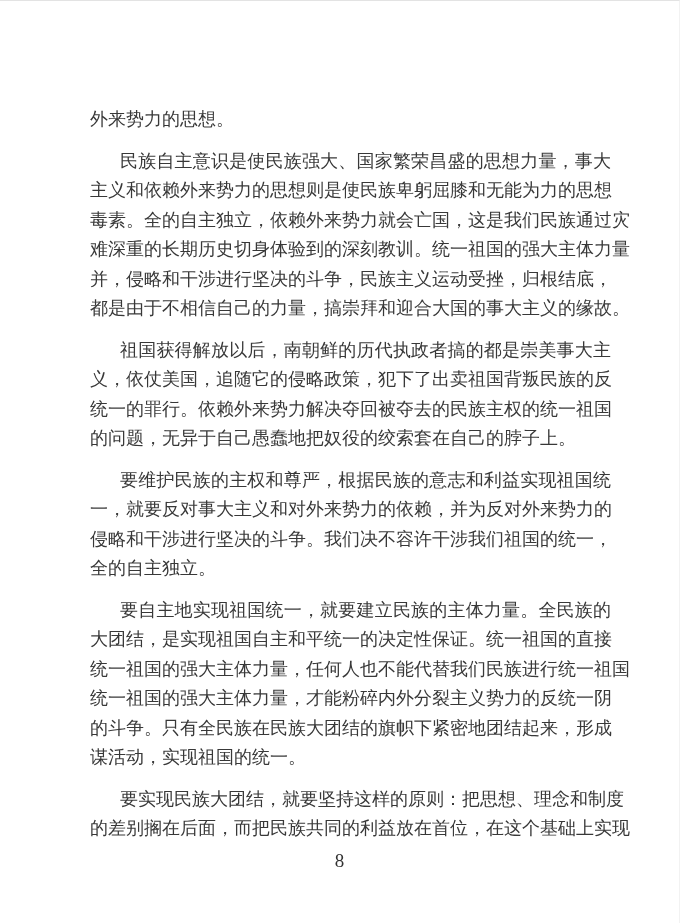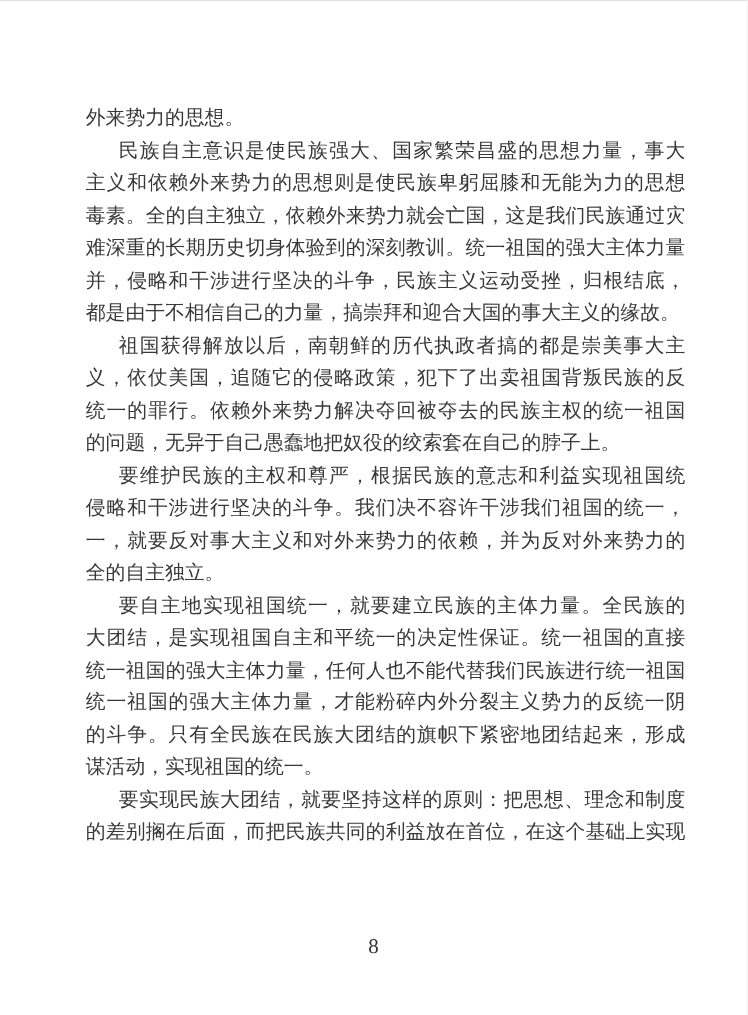--- a/index.html
+++ b/index.html
@@ -20,21 +20,21 @@
     color: #383838;
   }
   .text-block {
     position: absolute;
     left: 78px;
     top: 92px;
     width: 545px;
     font-size: 18px;
   }
   .paragraph {
-    margin: 0;
+    margin: 12px;
     padding: 0;
   }
   .line {
     height: 29.5px;
     line-height: 29.5px;
     white-space: nowrap;
     text-align: justify;
     text-align-last: justify;
     overflow: visible;
   }
@@ -75,22 +75,22 @@
         <div class="line end">都是由于不相信自己的力量，搞崇拜和迎合大国的事大主义的缘故。</div>
       </div>
       <div class="paragraph">
         <div class="line first">祖国获得解放以后，南朝鲜的历代执政者搞的都是崇美事大主</div>
         <div class="line">义，依仗美国，追随它的侵略政策，犯下了出卖祖国背叛民族的反</div>
         <div class="line">统一的罪行。依赖外来势力解决夺回被夺去的民族主权的统一祖国</div>
         <div class="line end">的问题，无异于自己愚蠢地把奴役的绞索套在自己的脖子上。</div>
       </div>
       <div class="paragraph">
         <div class="line first">要维护民族的主权和尊严，根据民族的意志和利益实现祖国统</div>
+        <div class="line">一，就要反对事大主义和对外来势力的依赖，并为反对外来势力的</div>
         <div class="line">侵略和干涉进行坚决的斗争。我们决不容许干涉我们祖国的统一，</div>
-        <div class="line">一，就要反对事大主义和对外来势力的依赖，并为反对外来势力的</div>
         <div class="line end">全的自主独立。</div>
       </div>
       <div class="paragraph">
         <div class="line first">要自主地实现祖国统一，就要建立民族的主体力量。全民族的</div>
         <div class="line">大团结，是实现祖国自主和平统一的决定性保证。统一祖国的直接</div>
         <div class="line">统一祖国的强大主体力量，任何人也不能代替我们民族进行统一祖国</div>
         <div class="line">统一祖国的强大主体力量，才能粉碎内外分裂主义势力的反统一阴</div>
         <div class="line">的斗争。只有全民族在民族大团结的旗帜下紧密地团结起来，形成</div>
         <div class="line end">谋活动，实现祖国的统一。</div>
       </div>

